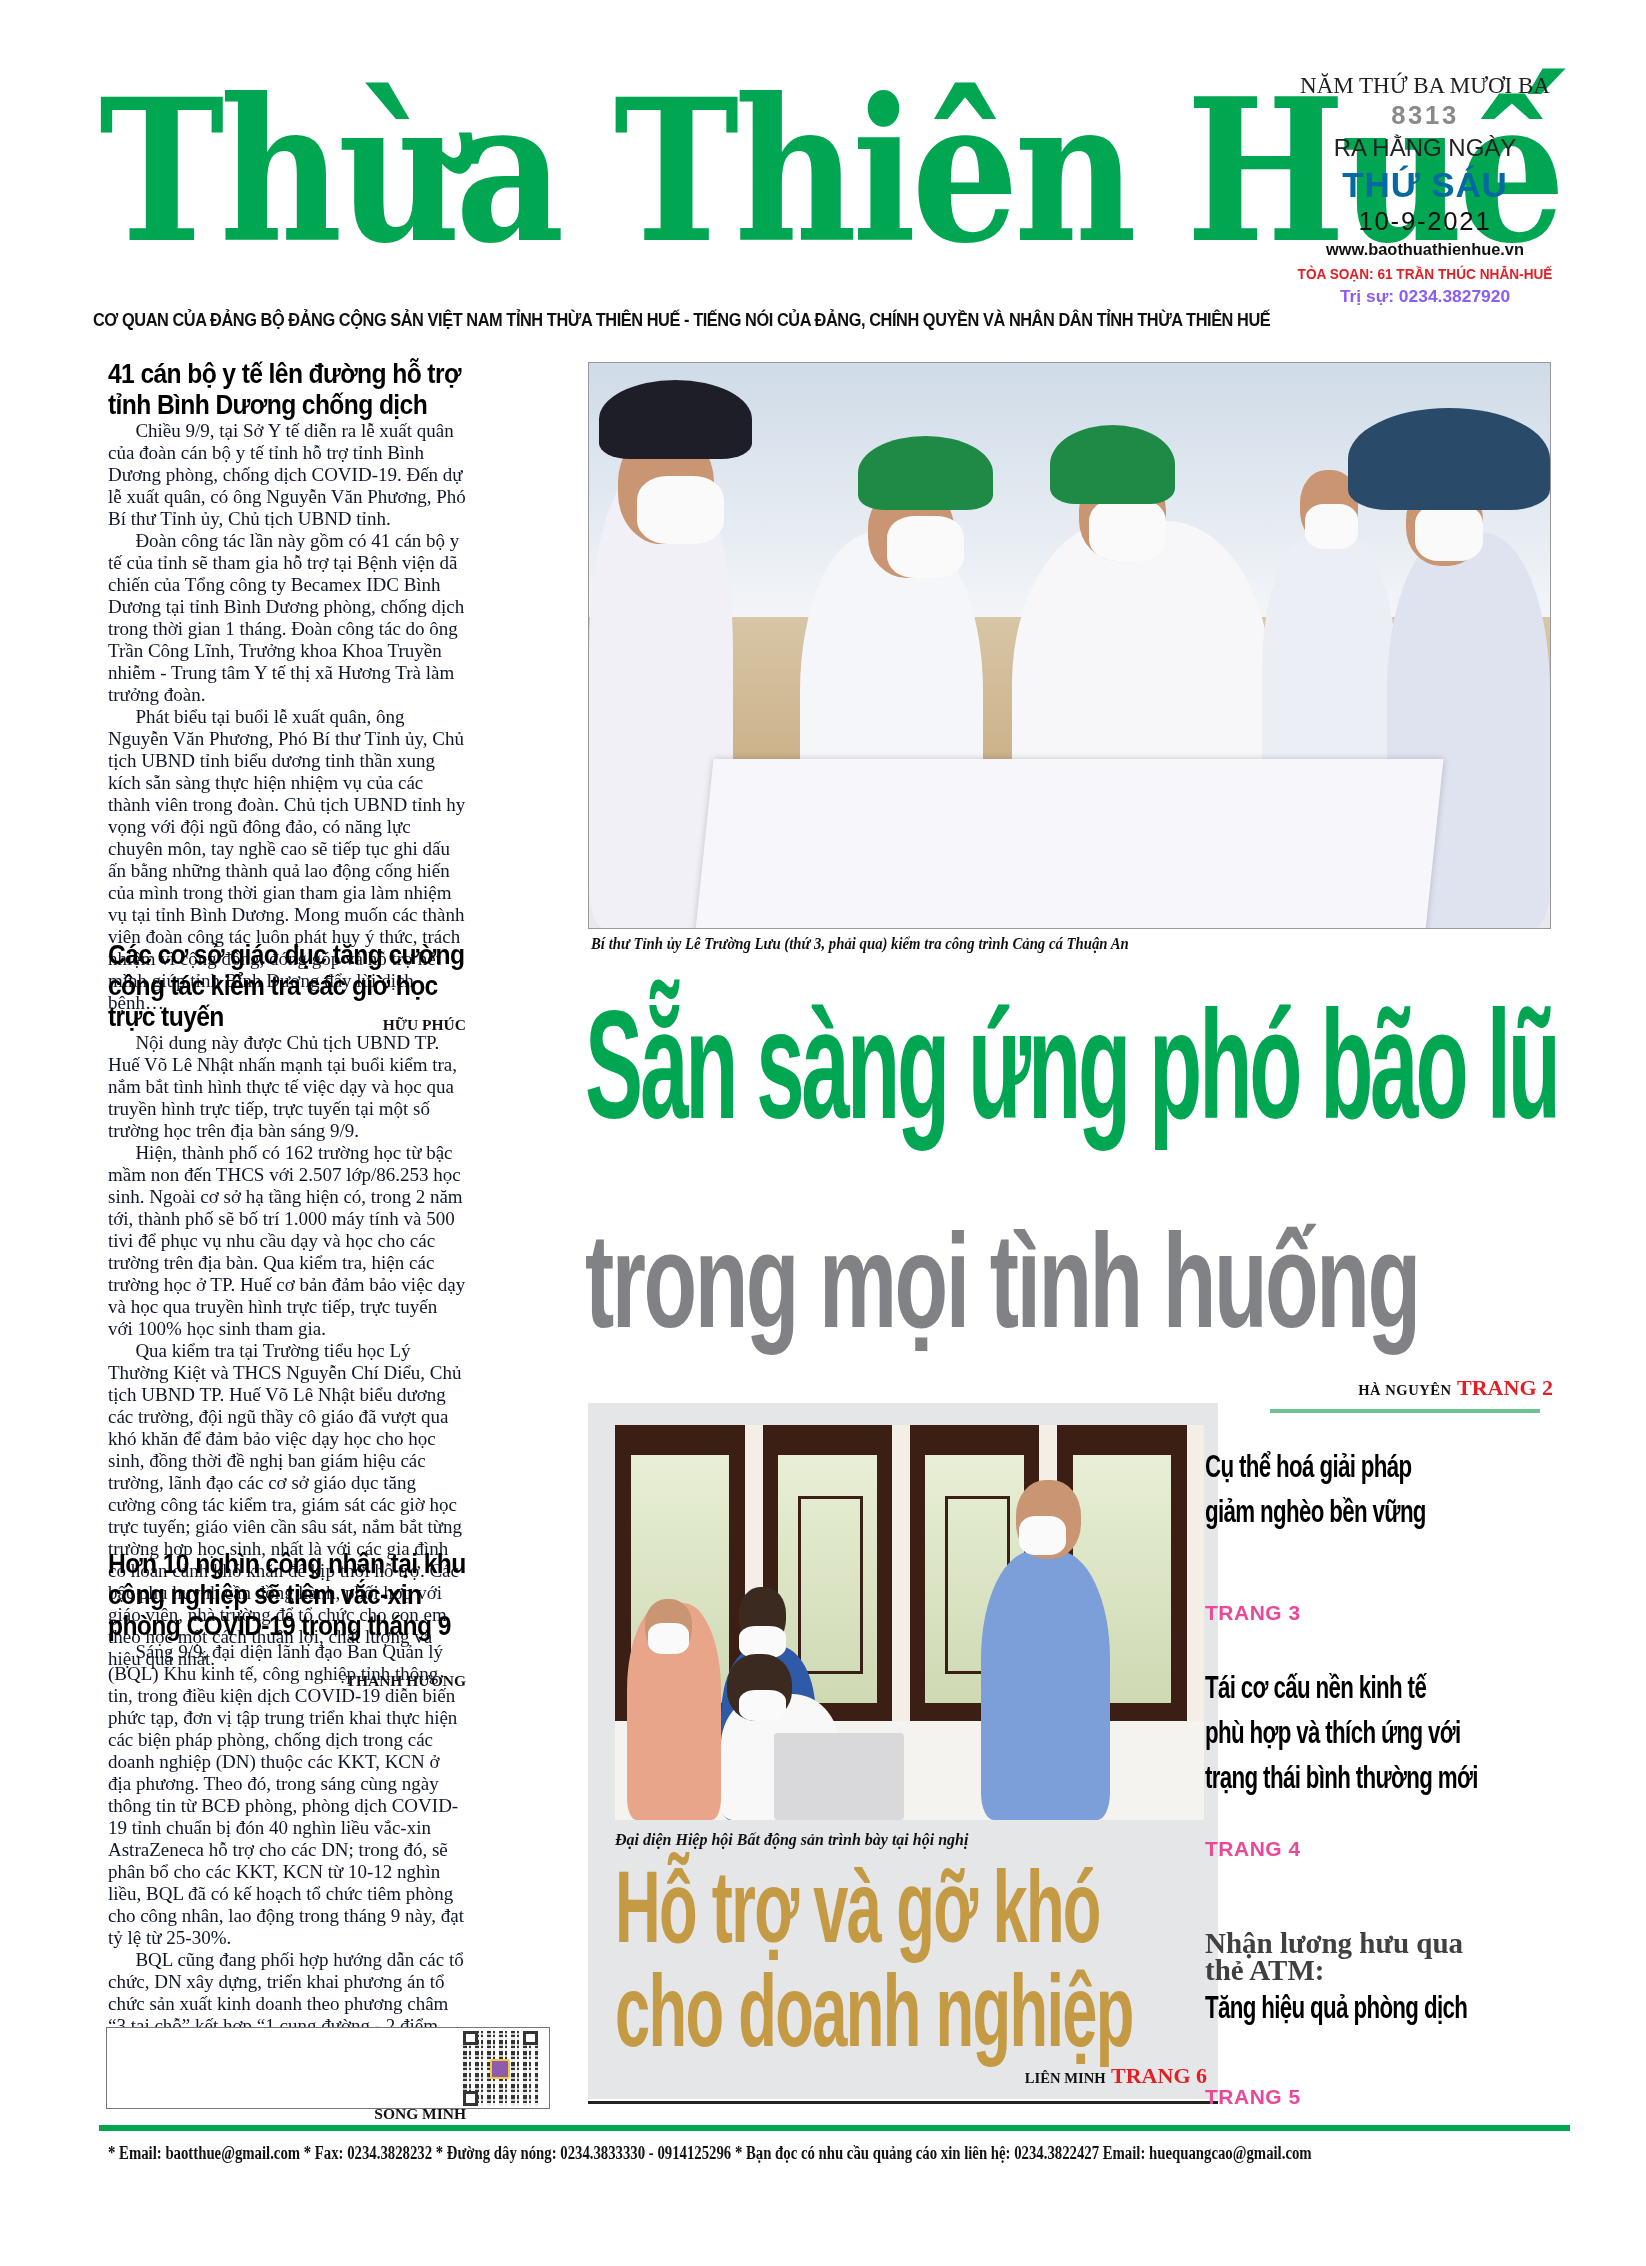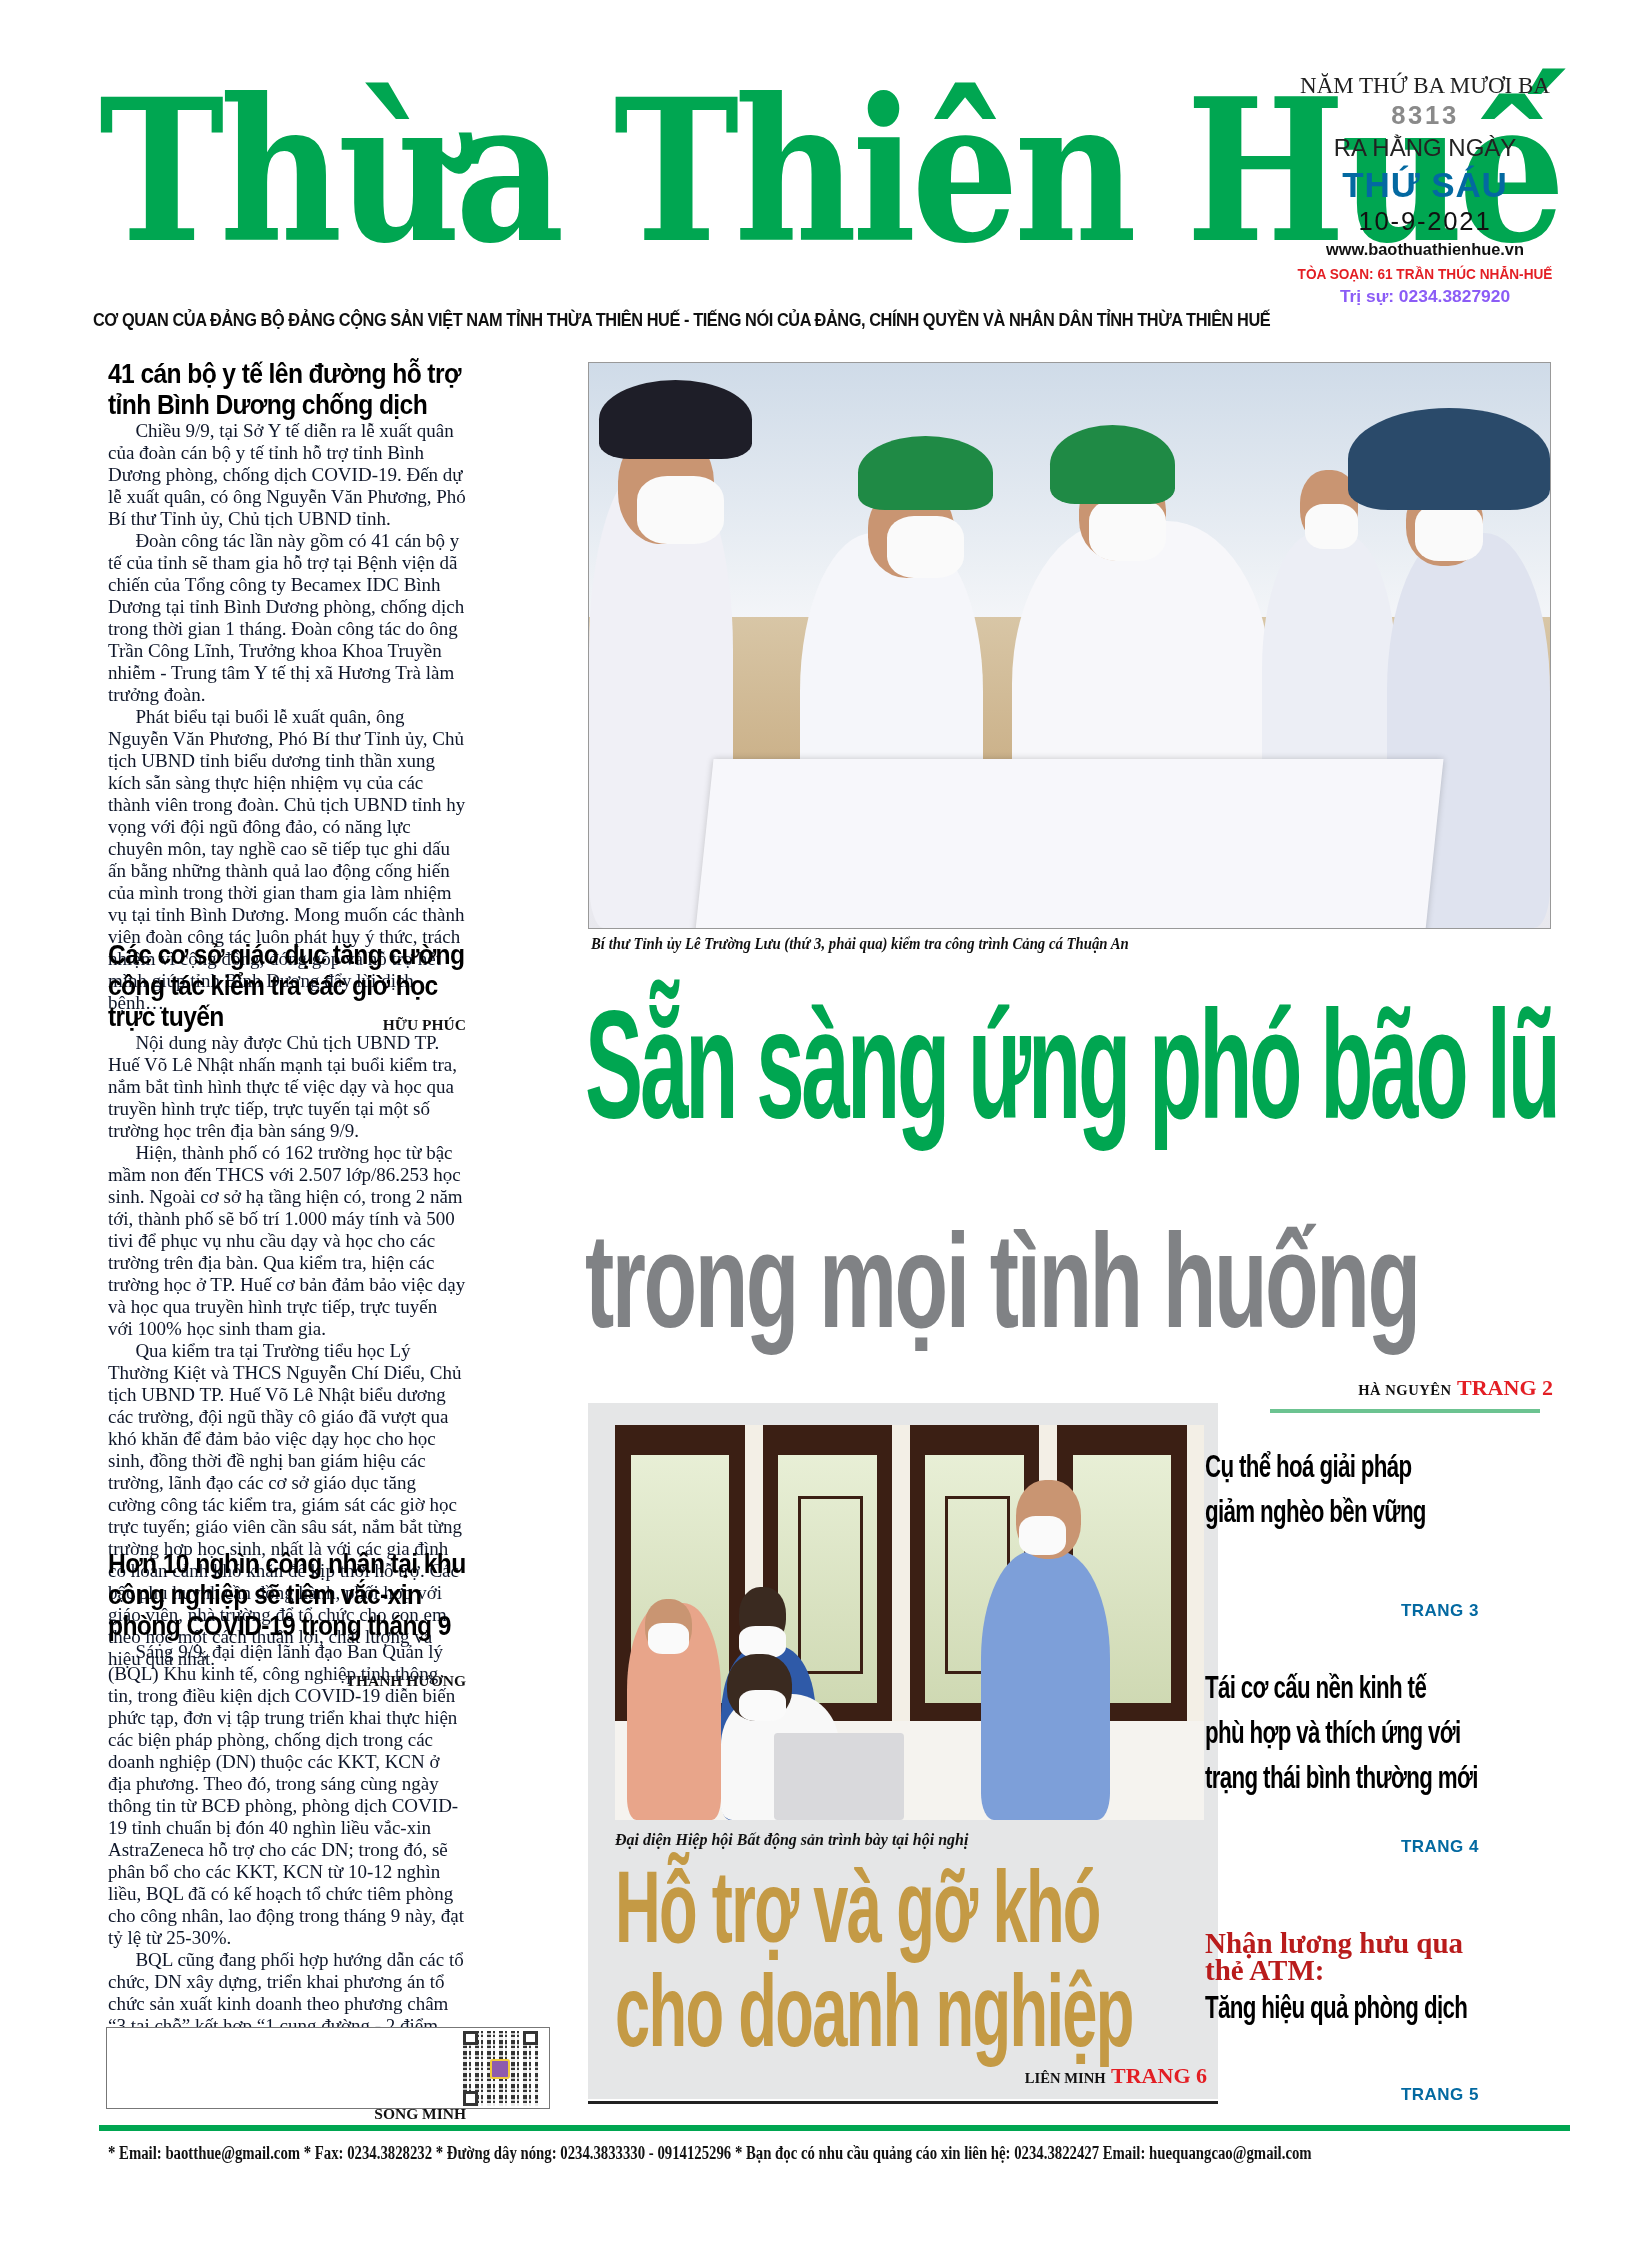--- a/index.html
+++ b/index.html
@@ -69,22 +69,22 @@
   .feature-h2 { position:absolute; left:27.4px; top:557px; font-family:"Liberation Sans", sans-serif; font-weight:bold; font-size:102px; line-height:102px; color:#c49a45; letter-spacing:-2.7px; transform:scaleX(0.62); transform-origin:left top; white-space:nowrap; }
   .feature-byline { position:absolute; right:11px; top:660px; white-space:nowrap; }
   .feature-byline .author { font-family:"Liberation Serif", serif; font-weight:bold; font-size:14.6px; color:#111; margin-right:5.5px; }
   .feature-byline .page { font-family:"Liberation Serif", serif; font-weight:bold; font-size:22px; color:#e31e24; }
   .feature-rule { left:588px; top:2101px; width:630px; height:2.7px; background:#222; }
 
   
   .rule-green-thin { left:1270px; top:1409px; width:270px; height:3.7px; background:#6cc391; }
   .teaser { left:1205px; width:274px; }
   .teaser-title { font-family:"Liberation Sans", sans-serif; font-weight:bold; font-size:31px; line-height:45px; letter-spacing:-0.9px; color:#000; transform:scaleX(0.72); transform-origin:left top; width:140%; white-space:nowrap; }
-  .teaser-kicker { font-family:"Liberation Serif", serif; font-weight:bold; font-size:29px; line-height:27.4px; color:#b91c1c; }
-  .teaser-page { font-family:"Liberation Sans", sans-serif; font-weight:bold; font-size:17px; color:#0369a1; text-align:right; letter-spacing:0.5px; }
+  .teaser-kicker { font-family:"Liberation Serif", serif; font-weight:bold; font-size:29px; line-height:27.4px; color:#404040; }
+  .teaser-page { font-family:"Liberation Sans", sans-serif; font-weight:bold; font-size:21px; color:#ec4899; text-align:left; letter-spacing:0.5px; }
 
   
   .footer-rule { left:99px; top:2125px; width:1471px; height:6.4px; background:#00a651; }
   .footer-text { left:108px; top:2143px; width:1462px; font-family:"Liberation Serif", serif; font-weight:bold; font-size:18px; white-space:nowrap; transform:scaleX(0.82); transform-origin:left top; color:#111; }
 </style>
 </head>
 <body>
 
 <div class="abs masthead-title">Thừa Thiên Huế</div>
 <div class="abs tagline">CƠ QUAN CỦA ĐẢNG BỘ ĐẢNG CỘNG SẢN VIỆT NAM TỈNH THỪA THIÊN HUẾ  -  TIẾNG NÓI CỦA ĐẢNG, CHÍNH QUYỀN VÀ NHÂN DÂN TỈNH THỪA THIÊN HUẾ</div>

